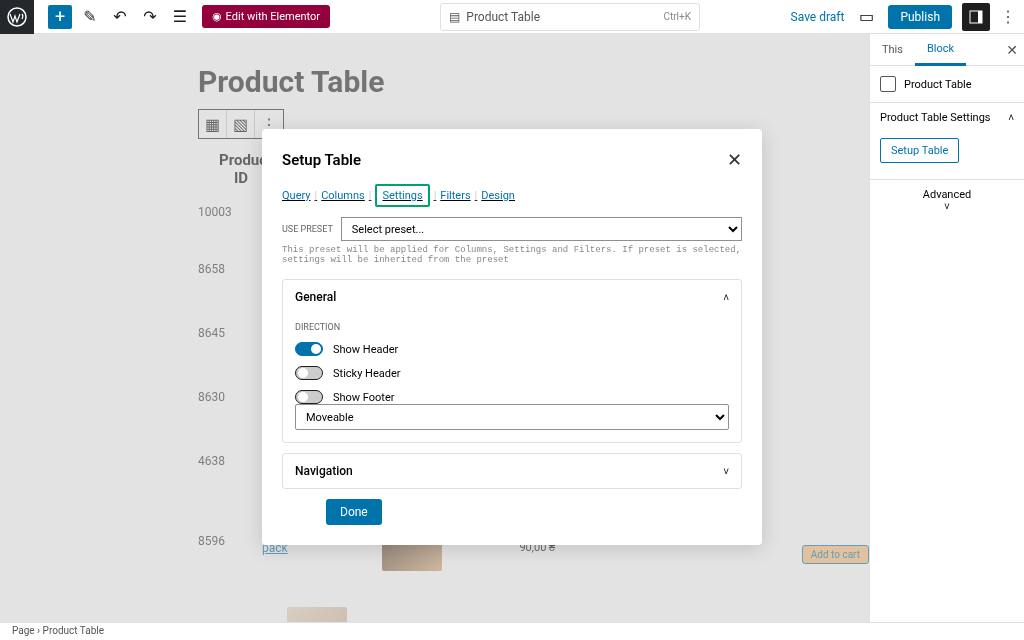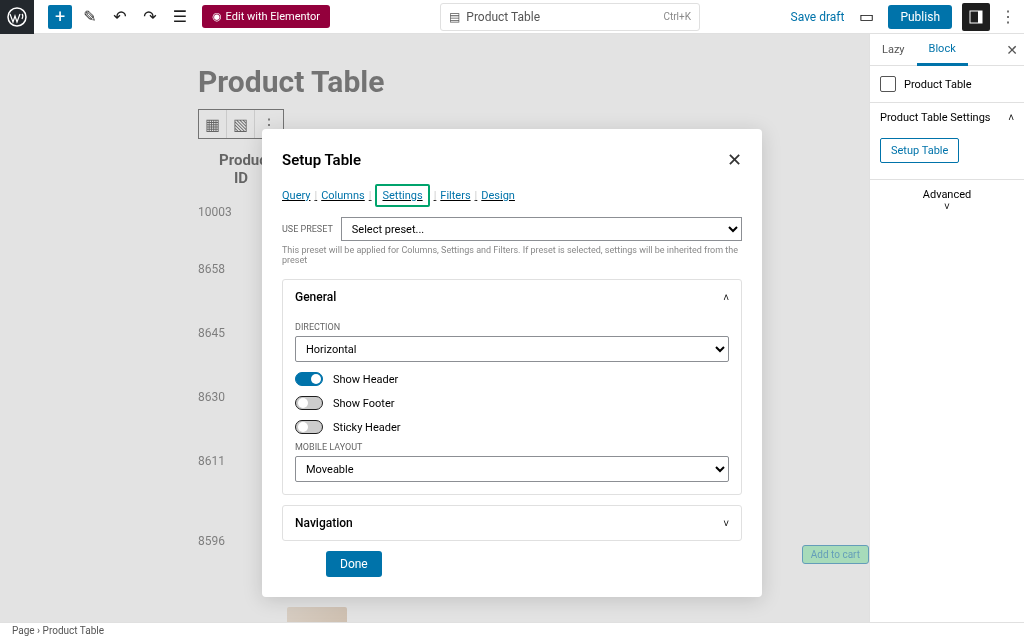--- a/index.html
+++ b/index.html
@@ -43,38 +43,38 @@
 .table-header { font-size: 15px; font-weight: bold; text-align: center; width: 44px; line-height: 1.2; margin-left: 21px; }
 .table-rows { }
 .table-row { display: flex; align-items: center; gap: 20px; padding: 18px 0; font-size: 12px; }
 .pid { width: 44px; color: #333; }
 .pname { color: #0073aa; text-decoration: underline; cursor: pointer; max-width: 100px; }
 .thumb { width: 60px; height: 60px; background: #d4a574; border-radius: 2px; }
 .sku { font-size: 11px; line-height: 1.3; }
 .price { font-size: 11px; }
 .price .strike { text-decoration: line-through; color: #888; }
 .select-sm { height: 22px; font-size: 10px; border: 1px solid #ccc; background: #fff; padding: 0 4px; }
-.action-btn { border: 1px solid #0073aa; color: #0073aa; padding: 3px 8px; font-size: 10px; border-radius: 3px; background: #86efac; cursor: pointer; margin-top: 27px; }
+.action-btn { border: 1px solid #0073aa; color: #0073aa; padding: 3px 8px; font-size: 10px; border-radius: 3px; background: #fdba74; cursor: pointer; margin-top: 27px; }
 
 
 .breadcrumb { position: absolute; bottom: 0; left: 0; right: 0; height: 18px; background: #fff; border-top: 1px solid #e0e0e0; font-size: 10px; color: #555; padding: 2px 12px; z-index: 100; }
 
 
 .modal { position: absolute; left: 262px; top: 129px; width: 500px; background: #fff; border-radius: 4px; z-index: 60; box-shadow: 0 3px 20px rgba(0,0,0,0.15); padding: 20px; }
 .modal-header { display: flex; justify-content: space-between; align-items: center; margin-bottom: 14px; }
 .modal-title { font-size: 15px; font-weight: 600; }
 .modal-close { cursor: pointer; font-size: 18px; color: #333; }
 .modal-tabs { display: flex; align-items: center; gap: 4px; margin-bottom: 10px; font-size: 11px; text-decoration: underline; }
 .modal-tab { color: #0073aa; cursor: pointer; }
 .tab-sep { color: #ccc; }
 .modal-tab-highlight { border: 2px solid #00a36c; padding: 3px 5px; border-radius: 2px; color: #0073aa; }
 .preset-row { display: flex; align-items: center; gap: 8px; margin-bottom: 4px; }
 .preset-label { font-size: 9px; color: #666; text-transform: uppercase; }
 .preset-select { flex: 1; border: 1px solid #8c8f94; height: 24px; font-size: 11px; padding: 0 6px; background: #fff; }
-.preset-hint { font-size: 9px; color: #888; margin-bottom: 14px; }
+.preset-hint { font-size: 9px; color: #888; margin-bottom: 14px; font-family: Liberation Mono, monospace; }
 .panel { border: 1px solid #e0e0e0; border-radius: 3px; margin-bottom: 10px; }
 .panel-header { padding: 10px 12px; font-size: 12px; display: flex; justify-content: space-between; align-items: center; cursor: pointer; font-weight: 500; }
 .panel-body { padding: 0 12px 12px; }
 .field-label { font-size: 9px; color: #666; text-transform: uppercase; margin-bottom: 4px; margin-top: 8px; }
 .field-select { width: 100%; border: 1px solid #8c8f94; height: 26px; font-size: 11px; padding: 0 6px; background: #fff; border-radius: 2px; }
 .field-hint { font-size: 9px; color: #888; margin-top: 4px; }
 .toggle-row { display: flex; align-items: center; gap: 10px; margin-top: 10px; font-size: 11px; }
 .toggle { width: 28px; height: 14px; border-radius: 10px; background: #ccc; position: relative; cursor: pointer; border: 1px solid #1e1e1e; }
 .toggle.on { background: #0073aa; border-color: #0073aa; }
 .toggle .knob { width: 10px; height: 10px; border-radius: 50%; background: #fff; position: absolute; top: 1px; left: 2px; transition: left 0.1s; }
@@ -117,21 +117,21 @@
           <rect x="1" y="1" width="12" height="12" fill="none" stroke="#fff"></rect>
           <rect x="9" y="1" width="4" height="12" fill="#fff"></rect>
         </svg>
       </div>
     <div class="more-btn">⋮</div>
   </div>
 </div>
 
 <div class="right-sidebar">
   <div class="sidebar-tabs">
-    <div class="sidebar-tab">Lazy</div>
+    <div class="sidebar-tab">This</div>
     <div class="sidebar-tab active">Block</div>
     <div class="sidebar-close">✕</div>
   </div>
   <div class="block-info">
     <div class="block-info-icon"></div>
     <span>Product Table</span>
   </div>
   <div class="section-header">
     <span>Product Table Settings</span>
     <span class="chev">˄</span>
@@ -162,21 +162,21 @@
       </div>
     <div class="table-row">
         <span class="pid">8645</span>
         <span class="pname"><span>100...</span><br><span>swe...</span></span>
       </div>
     <div class="table-row">
         <span class="pid">8630</span>
         <span class="pname"><span>100...</span><br><span>swe...</span></span>
       </div>
     <div class="table-row">
-        <span class="pid">8611</span>
+        <span class="pid">4638</span>
         <span class="pname"><span>100...</span><br><span>swe...</span></span>
       </div>
     <div class="table-row">
       <span class="pid">8596</span>
       <span class="pname">ALDO Fraocia 2 pack</span>
       <div class="thumb" style="background:linear-gradient(135deg,#3a2a1a,#d4a574);"></div>
       <div class="sku"><span>No SKU</span></div>
       <div class="price"><span class="strike">100,00 ₴</span><br><span>90,00 ₴</span></div>
       <div style="flex:1"></div>
       <div class="action-btn">Add to cart</div>
@@ -217,42 +217,40 @@
   </div>
   <div class="preset-hint">This preset will be applied for Columns, Settings and Filters. If preset is selected, settings will be inherited from the preset</div>
 
   <div class="panel">
     <div class="panel-header">
       <span>General</span>
       <span class="chev">˄</span>
     </div>
     <div class="panel-body">
       <div class="field-label">DIRECTION</div>
-      <select class="field-select"><option>Horizontal</option></select>
 
       <div class="toggle-row">
         <div class="toggle on">
             <div class="knob"></div>
           </div>
         <span>Show Header</span>
       </div>
       <div class="toggle-row">
         <div class="toggle">
             <div class="knob"></div>
           </div>
-        <span>Show Footer</span>
+        <span>Sticky Header</span>
       </div>
       <div class="toggle-row">
         <div class="toggle">
             <div class="knob"></div>
           </div>
-        <span>Sticky Header</span>
-      </div>
-
-      <div class="field-label">MOBILE LAYOUT</div>
+        <span>Show Footer</span>
+      </div>
+
       <select class="field-select"><option>Moveable</option></select>
 
     </div>
   </div>
 
   <div class="panel">
     <div class="panel-header">
       <span>Navigation</span>
       <span class="chev">˅</span>
     </div>

